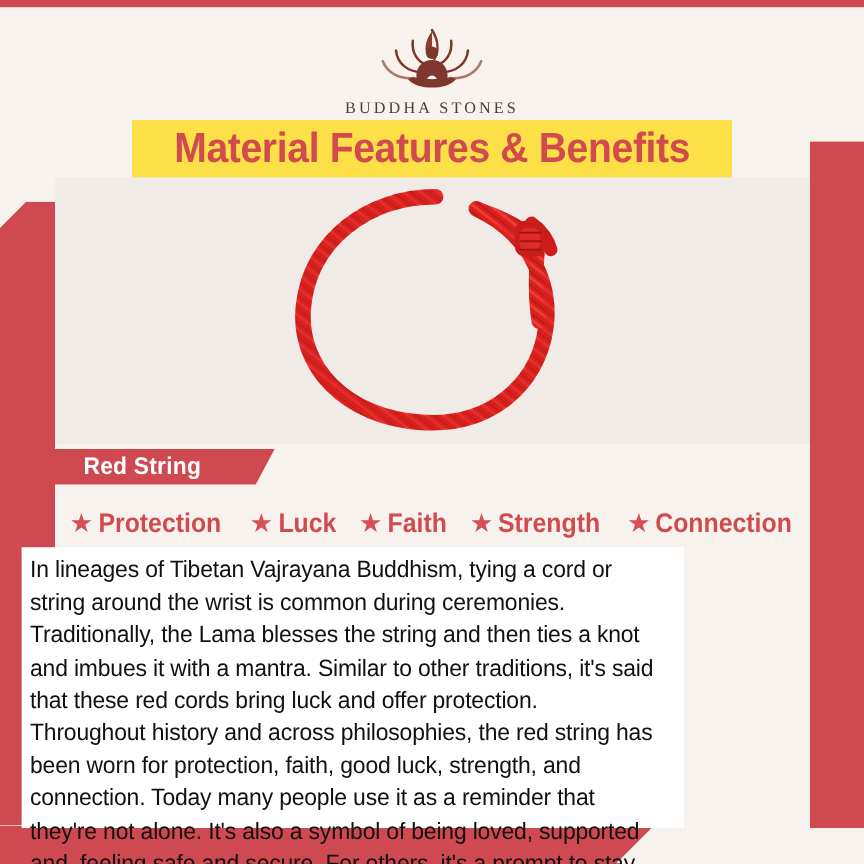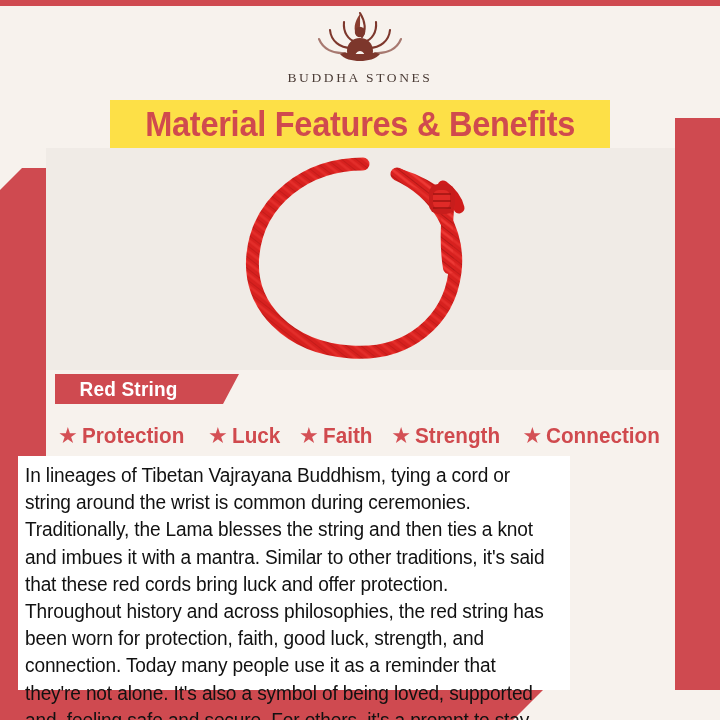--- a/index.html
+++ b/index.html
@@ -60,21 +60,21 @@
   
   .header {
     position: absolute;
     left: 0;
     top: 6px;
     width: 720px;
     height: 92px;
     display: flex;
     flex-direction: column;
     align-items: center;
-    justify-content: flex-start;
+    justify-content: flex-end;
   }
   .logo-mark {
     margin-top: 4px;
     width: 120px;
     height: 58px;
     display: block;
   }
   .logo-text {
     margin-top: 2px;
     font-family: "Liberation Serif", serif;
@@ -118,21 +118,21 @@
   .photo svg {
     position: absolute;
     left: 50%;
     top: 0;
     transform: translateX(-50%);
   }
 
   
   .ribbon {
     position: absolute;
-    left: 55px;
+    left: 45px;
     top: 374px;
     width: 184px;
     height: 30px;
     background: #cf4a50;
     clip-path: polygon(0 0, 100% 0, calc(100% - 16px) 100%, 0 100%);
     display: flex;
     align-items: center;
   }
   .ribbon .ribbon-text {
     margin-left: 22px;

